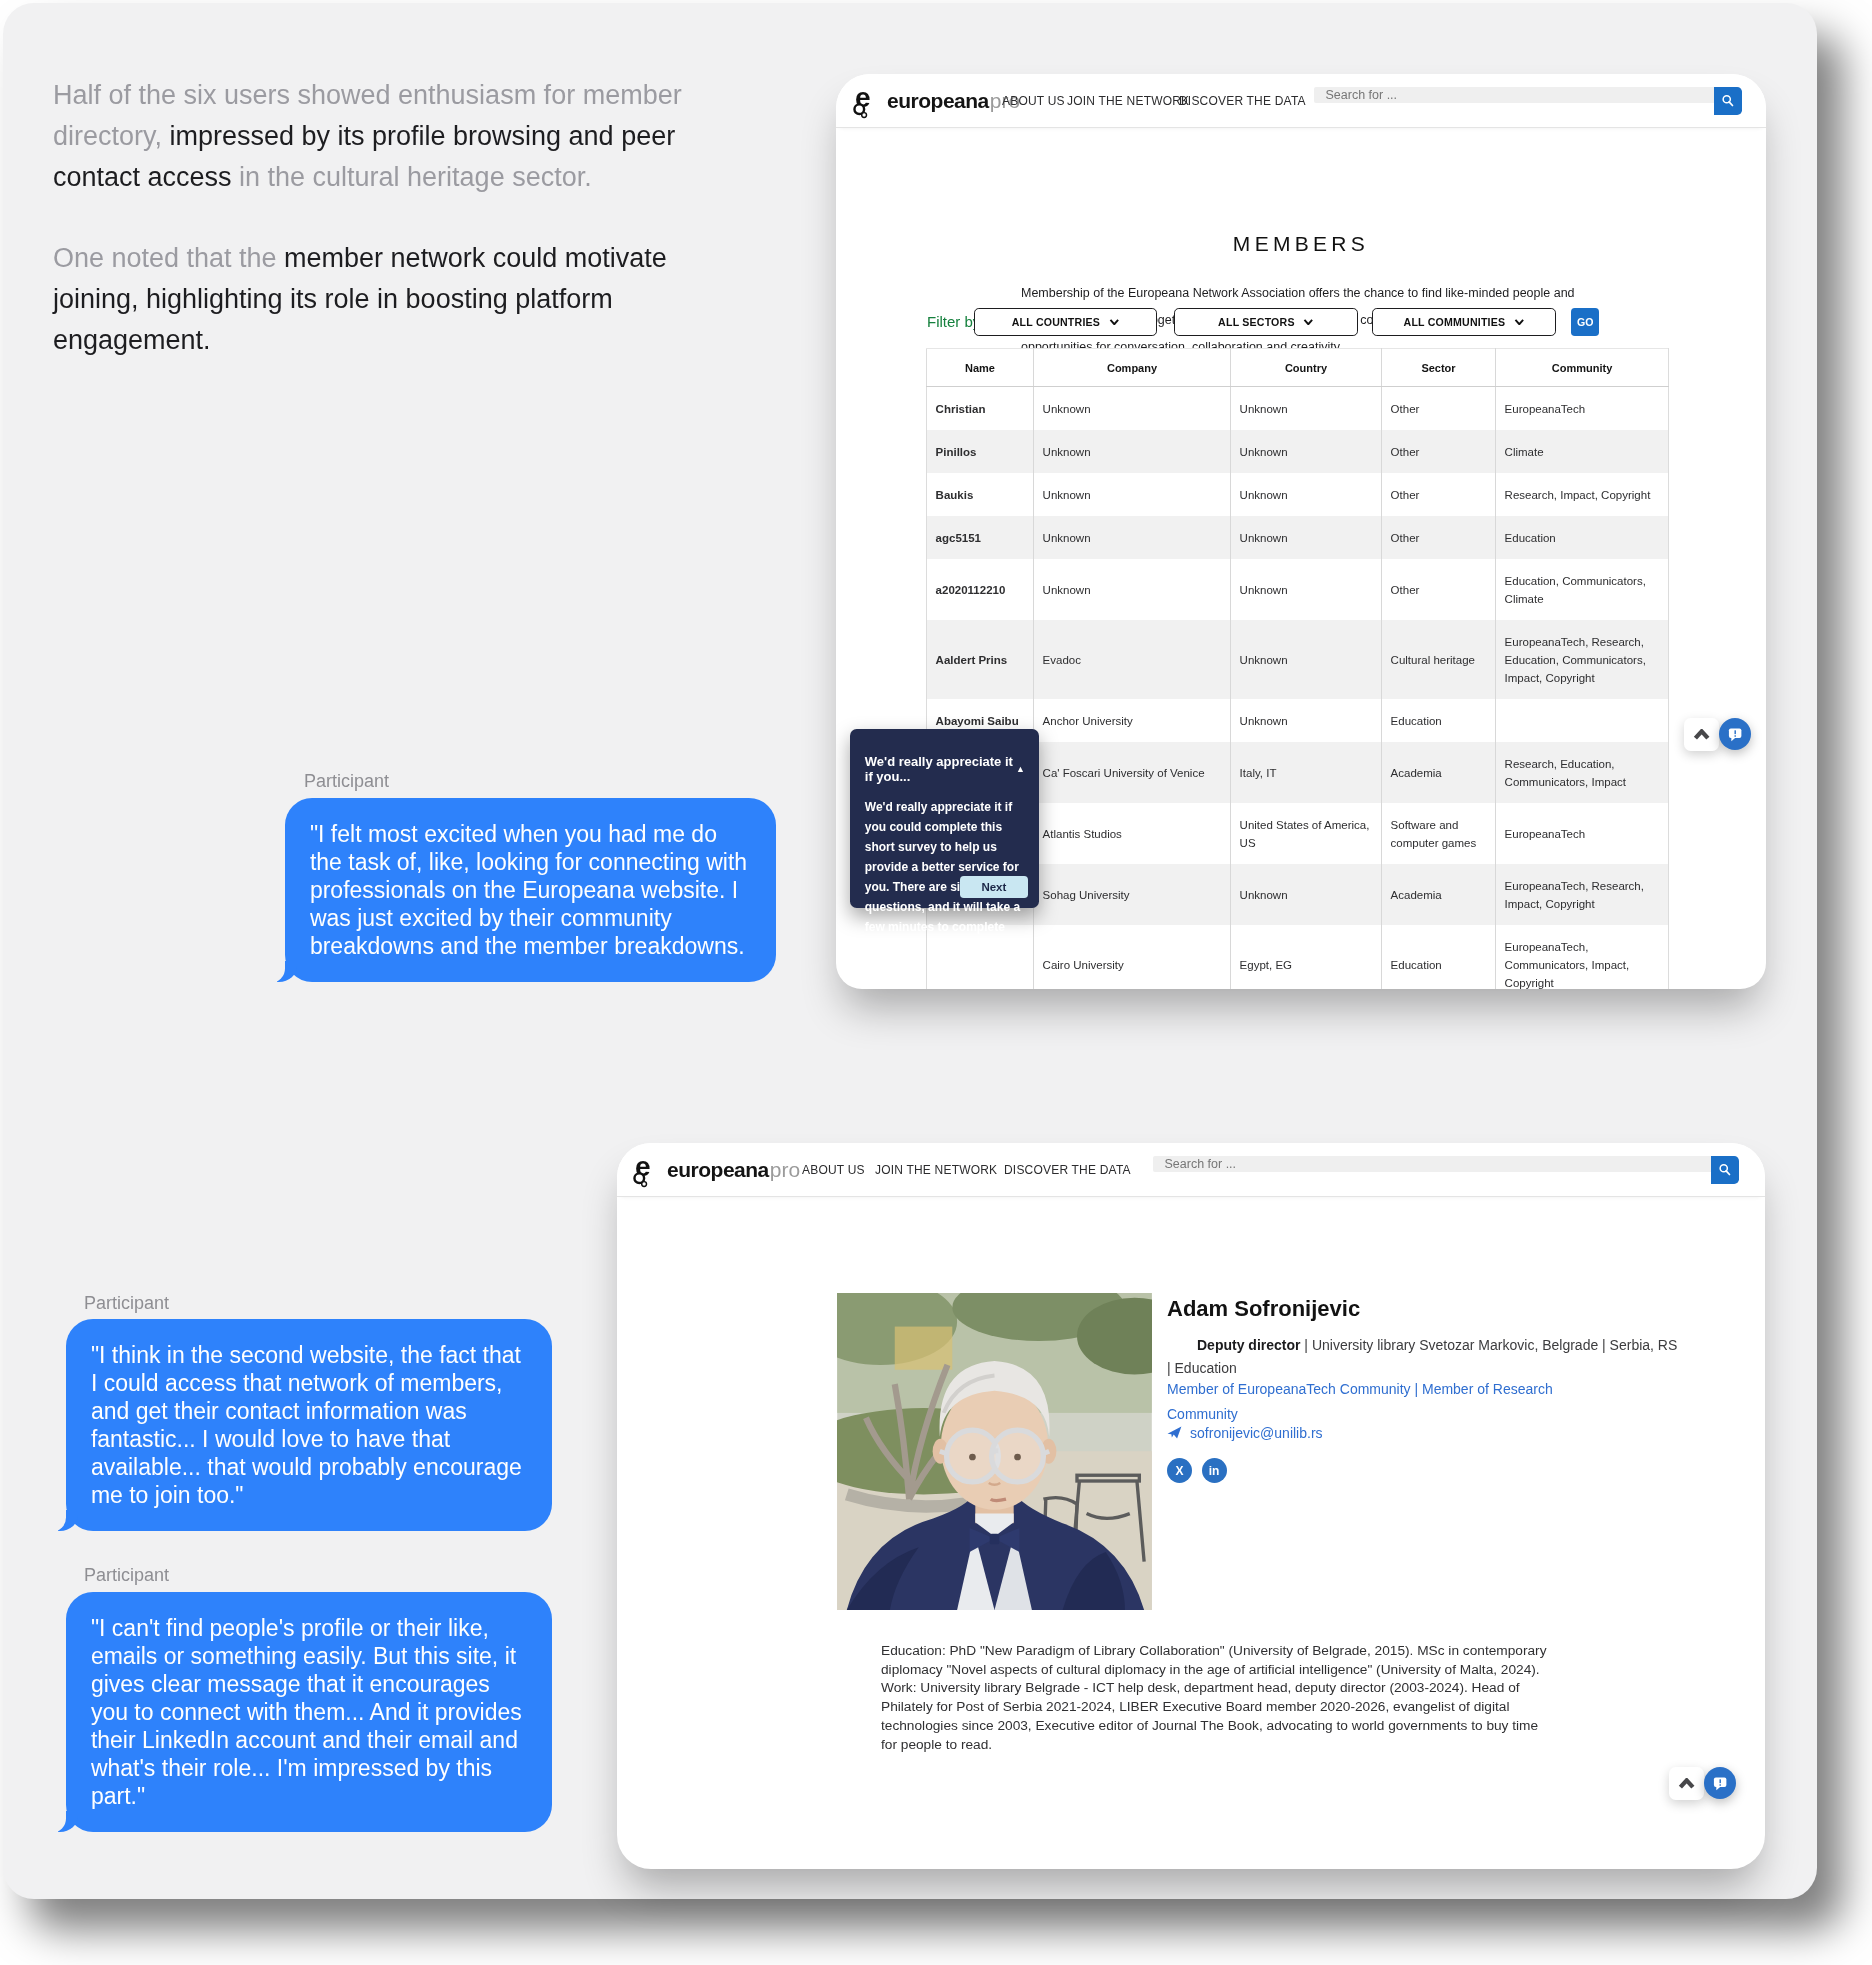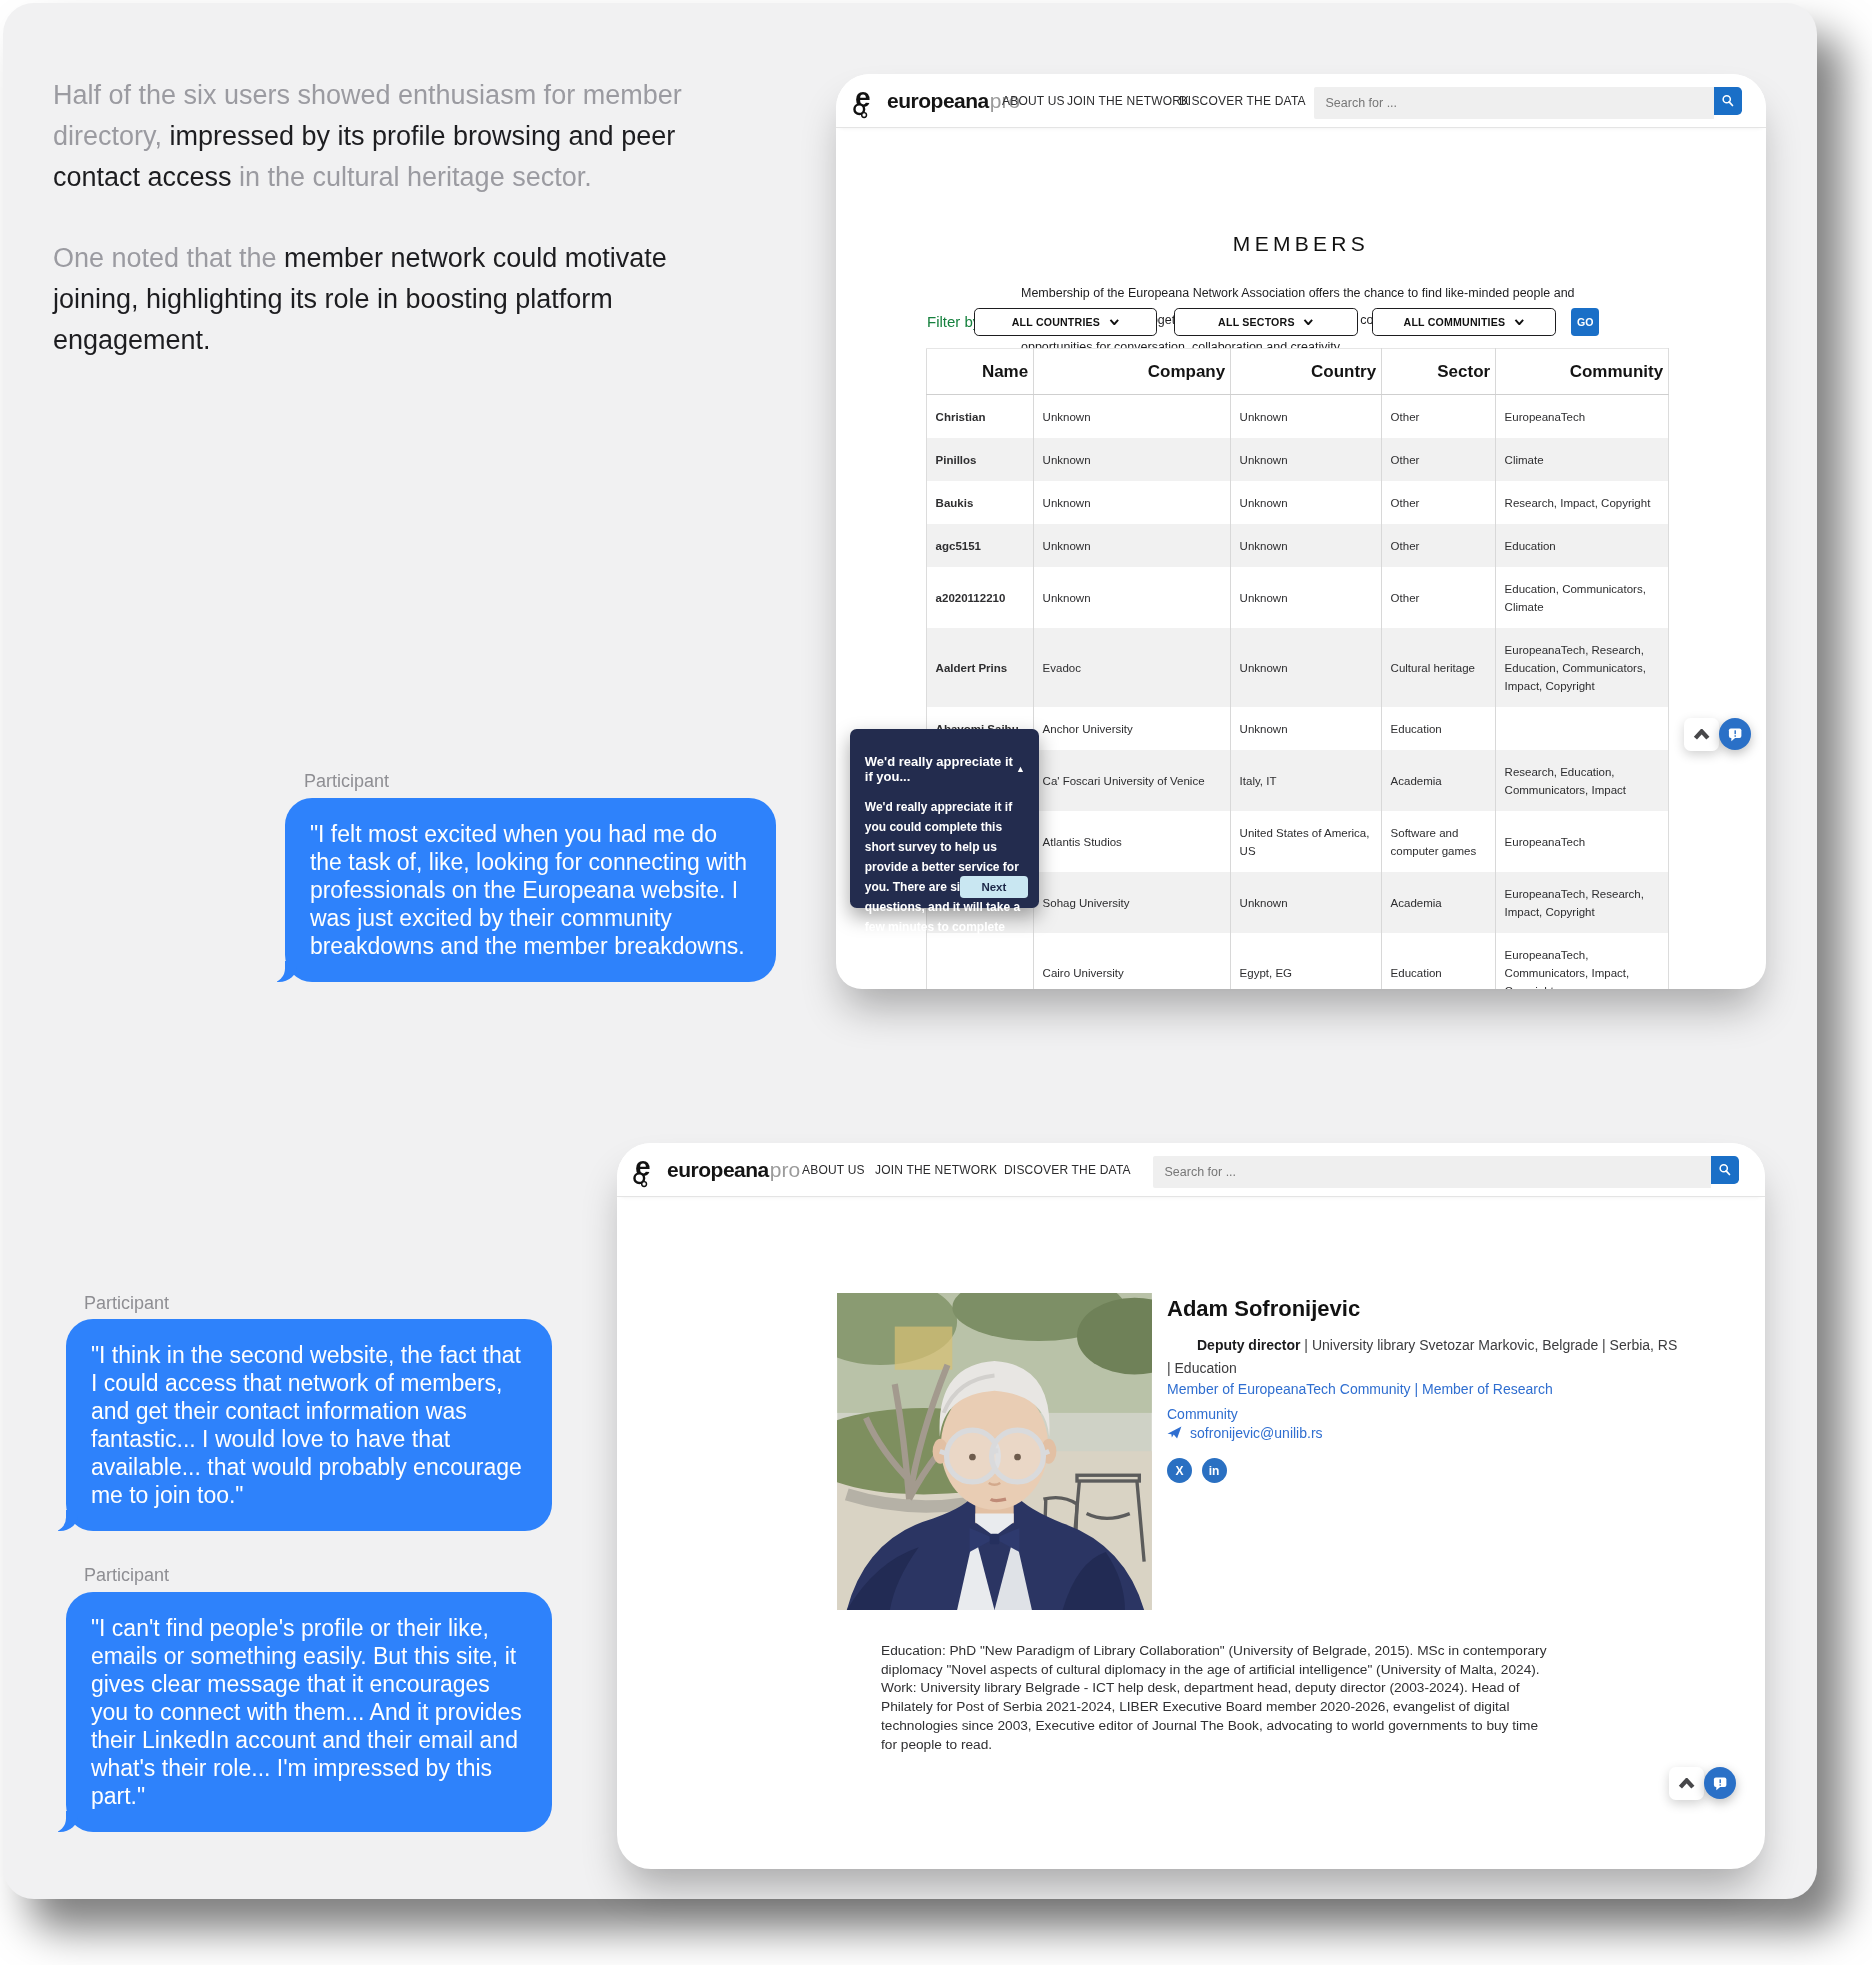--- a/index.html
+++ b/index.html
@@ -26,39 +26,39 @@
   #win-top{left:836px;top:74px;width:930px;height:915px;border-radius:34px 34px 26px 26px;}
   #win-bot{left:617px;top:1143px;width:1148px;height:726px;border-radius:34px;}
   .win-header{position:absolute;left:0;top:0;right:0;height:54px;background:#fff;
               border-bottom:1px solid #e4e4e4;box-shadow:0 3.8px 4.8px -3.8px rgba(0,0,0,.10);z-index:5;}
   .logo{position:absolute;top:0;height:54px;display:flex;align-items:center;gap:5.8px;}
   .logo-word{font-size:21px;font-weight:700;color:#141414;letter-spacing:-0.5px;}
   .logo-pro{font-size:21px;font-weight:400;color:#9b9b9b;margin-left:1px;}
   .nav-item{position:absolute;top:0;height:54px;display:flex;align-items:center;
             font-size:12px;color:#2c2c2e;letter-spacing:0.2px;cursor:pointer;}
   .search-wrap{position:absolute;top:13px;height:28px;display:flex;}
-  .search-input{height:32px;background:#efefef;border:none;outline:none;border-radius:1.9px 0 0 1.9px;
+  .search-input{height:16px;background:#efefef;border:none;outline:none;border-radius:1.9px 0 0 1.9px;
                 font-size:12.5px;color:#555;padding:0 11.5px;}
   .search-input::placeholder{color:#777;}
   .search-btn{width:28px;height:28px;background:#1a6fc7;border:none;border-radius:0 4.8px 4.8px 0;
               display:flex;align-items:center;justify-content:center;cursor:pointer;}
   
   .page-title{position:absolute;left:0;right:0;top:158px;text-align:center;
               font-size:21px;letter-spacing:4.3px;font-weight:400;color:#111;}
   .intro{position:absolute;left:185px;top:206px;width:557px;font-size:12.5px;line-height:27px;color:#1e1e20;}
   .filter-label{position:absolute;left:91px;top:239px;font-size:15px;color:#15803d;}
   .dropdown{position:absolute;top:234px;height:28px;border:1.4px solid #1d1d1f;border-radius:4.8px;
             background:#fff;display:flex;align-items:center;justify-content:center;gap:8.6px;
             font-size:10.6px;font-weight:700;letter-spacing:0.2px;color:#111;cursor:pointer;}
   .go-btn{position:absolute;top:234px;left:735px;width:28px;height:28px;background:#1a6fc7;color:#fff;
           border:none;border-radius:3.8px;font-size:10.6px;font-weight:700;cursor:pointer;}
   table.members{position:absolute;left:90px;top:274px;width:741px;border-collapse:collapse;
                 table-layout:fixed;border-left:0.5px solid #dcdcdc;border-right:0.5px solid #dcdcdc;
                 border-top:1px solid #e6e6e6;}
-  table.members th{font-size:17px;font-weight:700;color:#141414;text-align:right;padding:12.5px 4.8px;
+  table.members th{font-size:11px;font-weight:700;color:#141414;text-align:center;padding:12.5px 4.8px;
                    border-bottom:0.5px solid #cfcfcf;background:#fff;}
   table.members td{font-size:11.5px;color:#2e2e30;padding:12.5px 8.6px;vertical-align:middle;line-height:18px;}
   table.members th + th, table.members td + td{border-left:0.5px solid #d8d8d8;}
   table.members tbody tr:nth-child(even){background:#f1f1f1;}
   td.cell-name{font-weight:700;color:#1a73c8;cursor:pointer;}
   
   .survey{position:absolute;left:14.4px;top:655px;width:189px;height:179px;background:#232c4e;
           border-radius:6.7px;padding:12.5px 14.4px;z-index:8;box-shadow:0 8.6px 19px rgba(0,0,0,.35);}
   .survey-head{display:flex;justify-content:space-between;align-items:center;color:#fff;
                font-size:13px;font-weight:700;margin-top:12px;}

